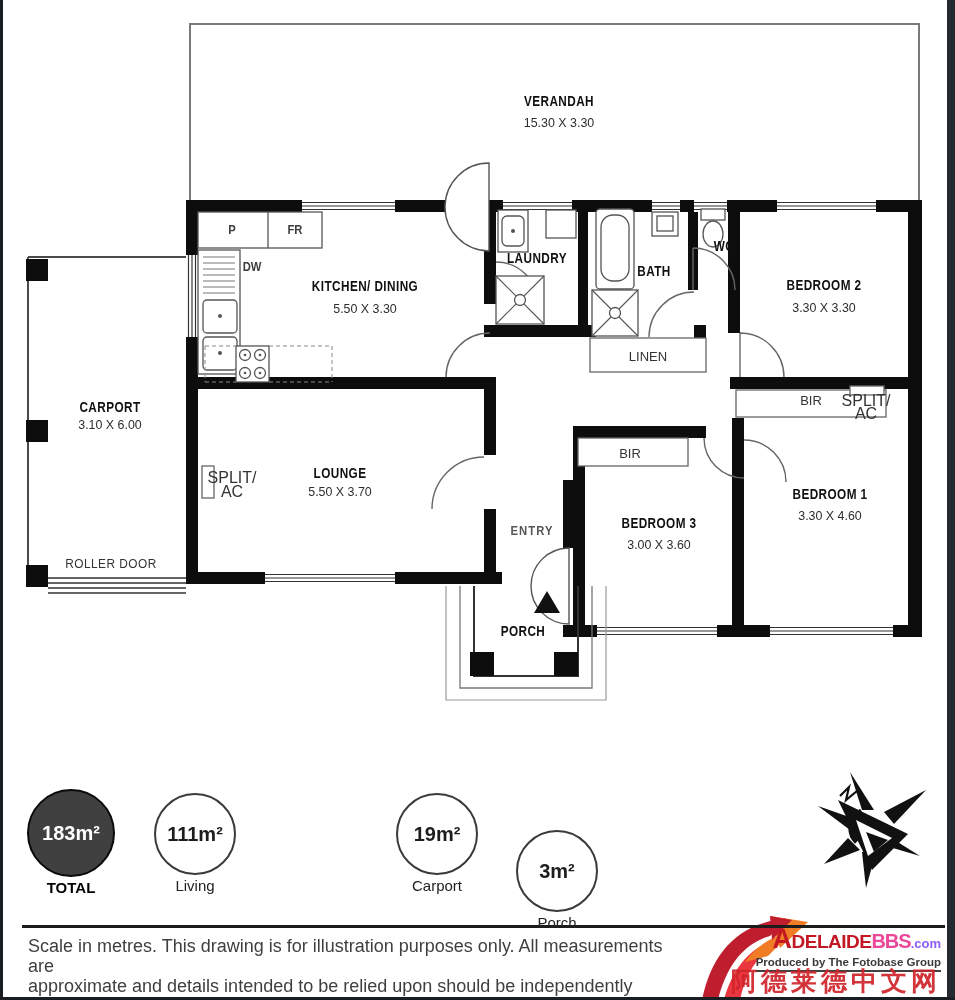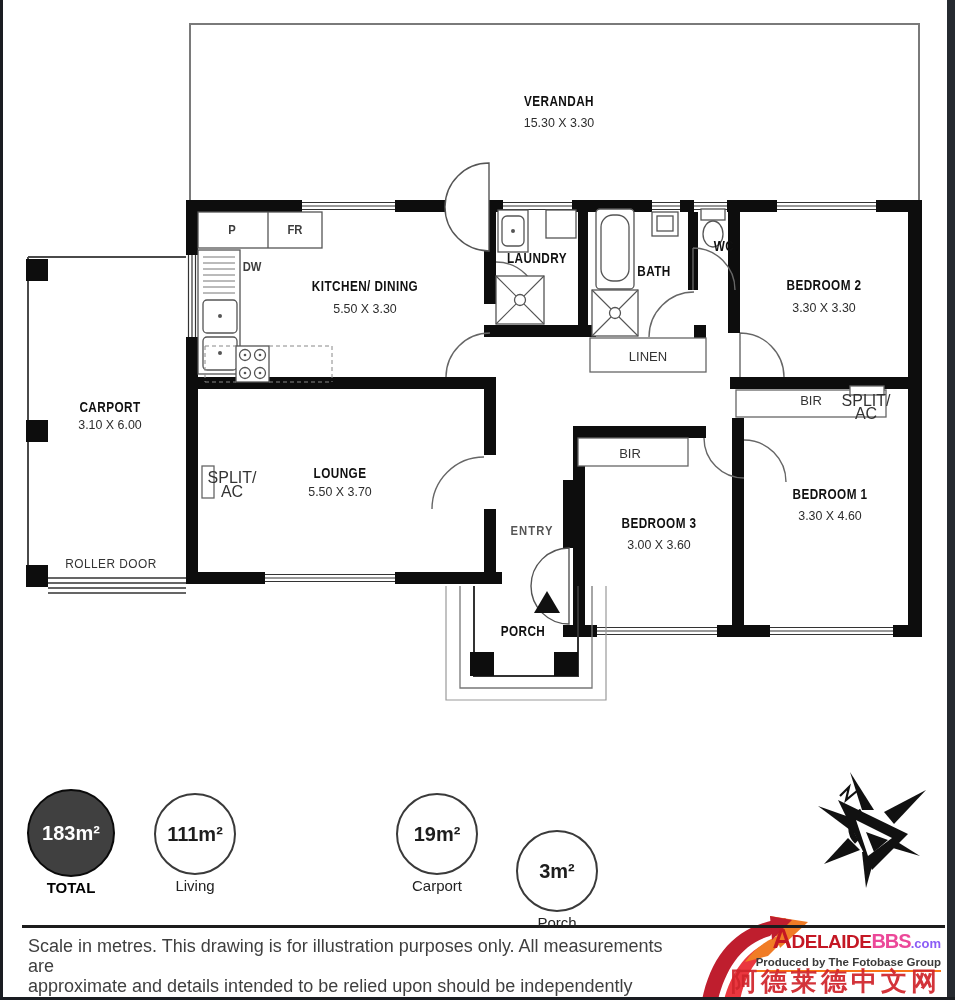--- a/index.html
+++ b/index.html
@@ -26,21 +26,21 @@
   .area-label.bold{font-weight:700;color:#000}
   
   .divider{position:absolute;left:22px;top:925px;width:923px;height:3px;background:#1c1c1c;z-index:2}
   .disclaimer{position:absolute;left:28px;top:936px;width:660px;font-size:18px;line-height:20px;color:#3f3f3f;z-index:3}
   
   .wm{position:absolute;right:14px;top:926px;width:270px;text-align:right;z-index:5;line-height:1}
   .wm-brand{display:inline-block}
   .wm-a{font-variant:small-caps;font-weight:700;font-size:27px;color:#c41724;letter-spacing:-.5px}
   .wm-b{font-weight:700;font-size:20px;color:#ec4899;letter-spacing:-1px}
   .wm-c{font-size:13px;color:#8b5cf6;font-weight:600}
-  .wm-prod{font-size:11.5px;font-weight:700;color:#3a3a3a;border-bottom:2px solid #f97316;
+  .wm-prod{font-size:11.5px;font-weight:700;color:#3a3a3a;border-bottom:2px solid #404040;
            display:inline-block;padding-bottom:1px;margin-top:-1px}
   .wm-cn{font-size:26px;font-weight:700;color:#d0252c;letter-spacing:4px;margin-top:-4px;opacity:.93}
 </style>
 </head>
 <body>
 
 <div class="stage">
 
   <svg class="bg" width="955" height="1000" viewBox="0 0 955 1000">
 

